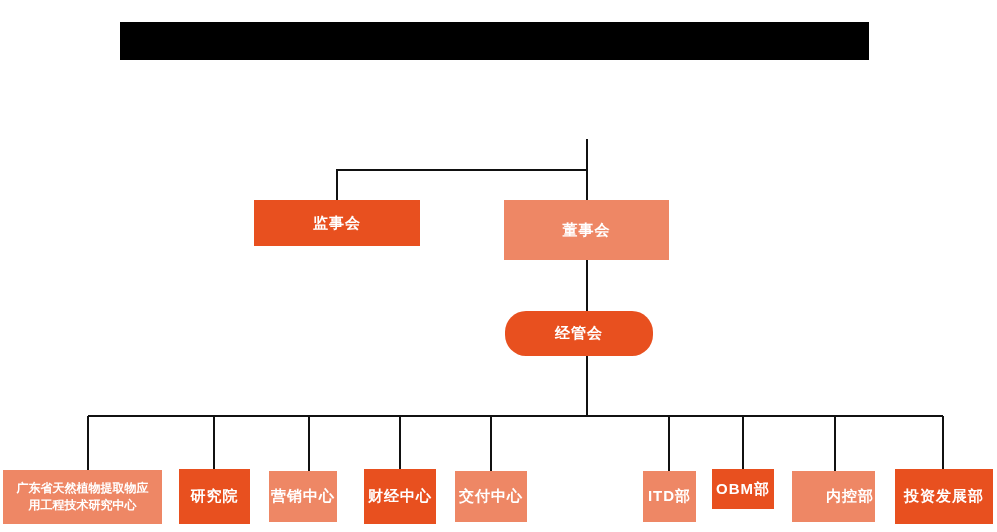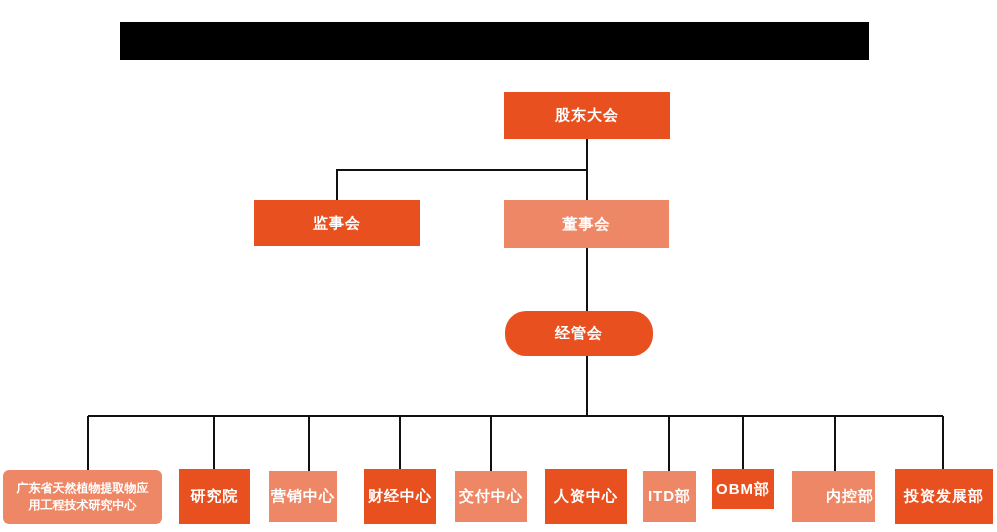--- a/index.html
+++ b/index.html
@@ -46,21 +46,20 @@
     letter-spacing: 1px;
     box-sizing: border-box;
   }
   .node.dark  { background: var(--dark_node, #e8501f); }
   .node.light { background: var(--light_node, #ee8765); }
   .node.small-text {
     font-size: 12px;
     line-height: 1.4;
     letter-spacing: 0;
     padding: 12px 8px;
-    border-radius: 6px;
   }
 </style>
 </head>
 <body>
 
 <div class="canvas">
 
   <div class="redacted"></div>
 
   <svg class="connectors" width="997" height="532" viewBox="0 0 997 532" aria-hidden="true">
@@ -74,39 +73,37 @@
     <path d="M214,416 L214,471"></path>
     <path d="M309,416 L309,471"></path>
     <path d="M400,416 L400,471"></path>
     <path d="M491,416 L491,471"></path>
     <path d="M669,416 L669,471"></path>
     <path d="M743,416 L743,471"></path>
     <path d="M835,416 L835,471"></path>
     <path d="M943,416 L943,471"></path>
   </svg>
 
-  <div class="node dark" style="left:504px; top:92px; width:166px; height:47px;">股东大会</div>
 
   <div class="node dark" style="left:254px; top:200px; width:166px; height:46px;">监事会</div>
 
-  <div class="node light" style="left:504px; top:200px; width:165px; height:48px;">董事会</div>
+  <div class="node light" style="left:504px; top:200px; width:165px; height:60px;">董事会</div>
 
   <div class="node dark" style="left:505px; top:311px; width:148px; height:45px;border-radius:21px;">经管会</div>
 
   <div class="node light small-text" style="left:3px; top:470px; width:159px; height:54px;">广东省天然植物提取物应用工程技术研究中心</div>
 
   <div class="node dark" style="left:179px; top:469px; width:71px; height:55px;">研究院</div>
 
   <div class="node light" style="left:269px; top:471px; width:68px; height:51px;">营销中心</div>
 
   <div class="node dark" style="left:364px; top:469px; width:72px; height:55px;">财经中心</div>
 
   <div class="node light" style="left:455px; top:471px; width:72px; height:51px;">交付中心</div>
 
-  <div class="node dark" style="left:545px; top:469px; width:82px; height:55px;">人资中心</div>
 
   <div class="node light" style="left:643px; top:471px; width:53px; height:51px;text-align:center;">ITD部</div>
 
   <div class="node dark" style="left:712px; top:469px; width:62px; height:40px;">OBM部</div>
 
   <div class="node light" style="left:792px; top:471px; width:83px; height:51px;padding-left:33px;">内控部</div>
 
   <div class="node dark" style="left:895px; top:469px; width:98px; height:55px;">投资发展部</div>
 
 </div>

